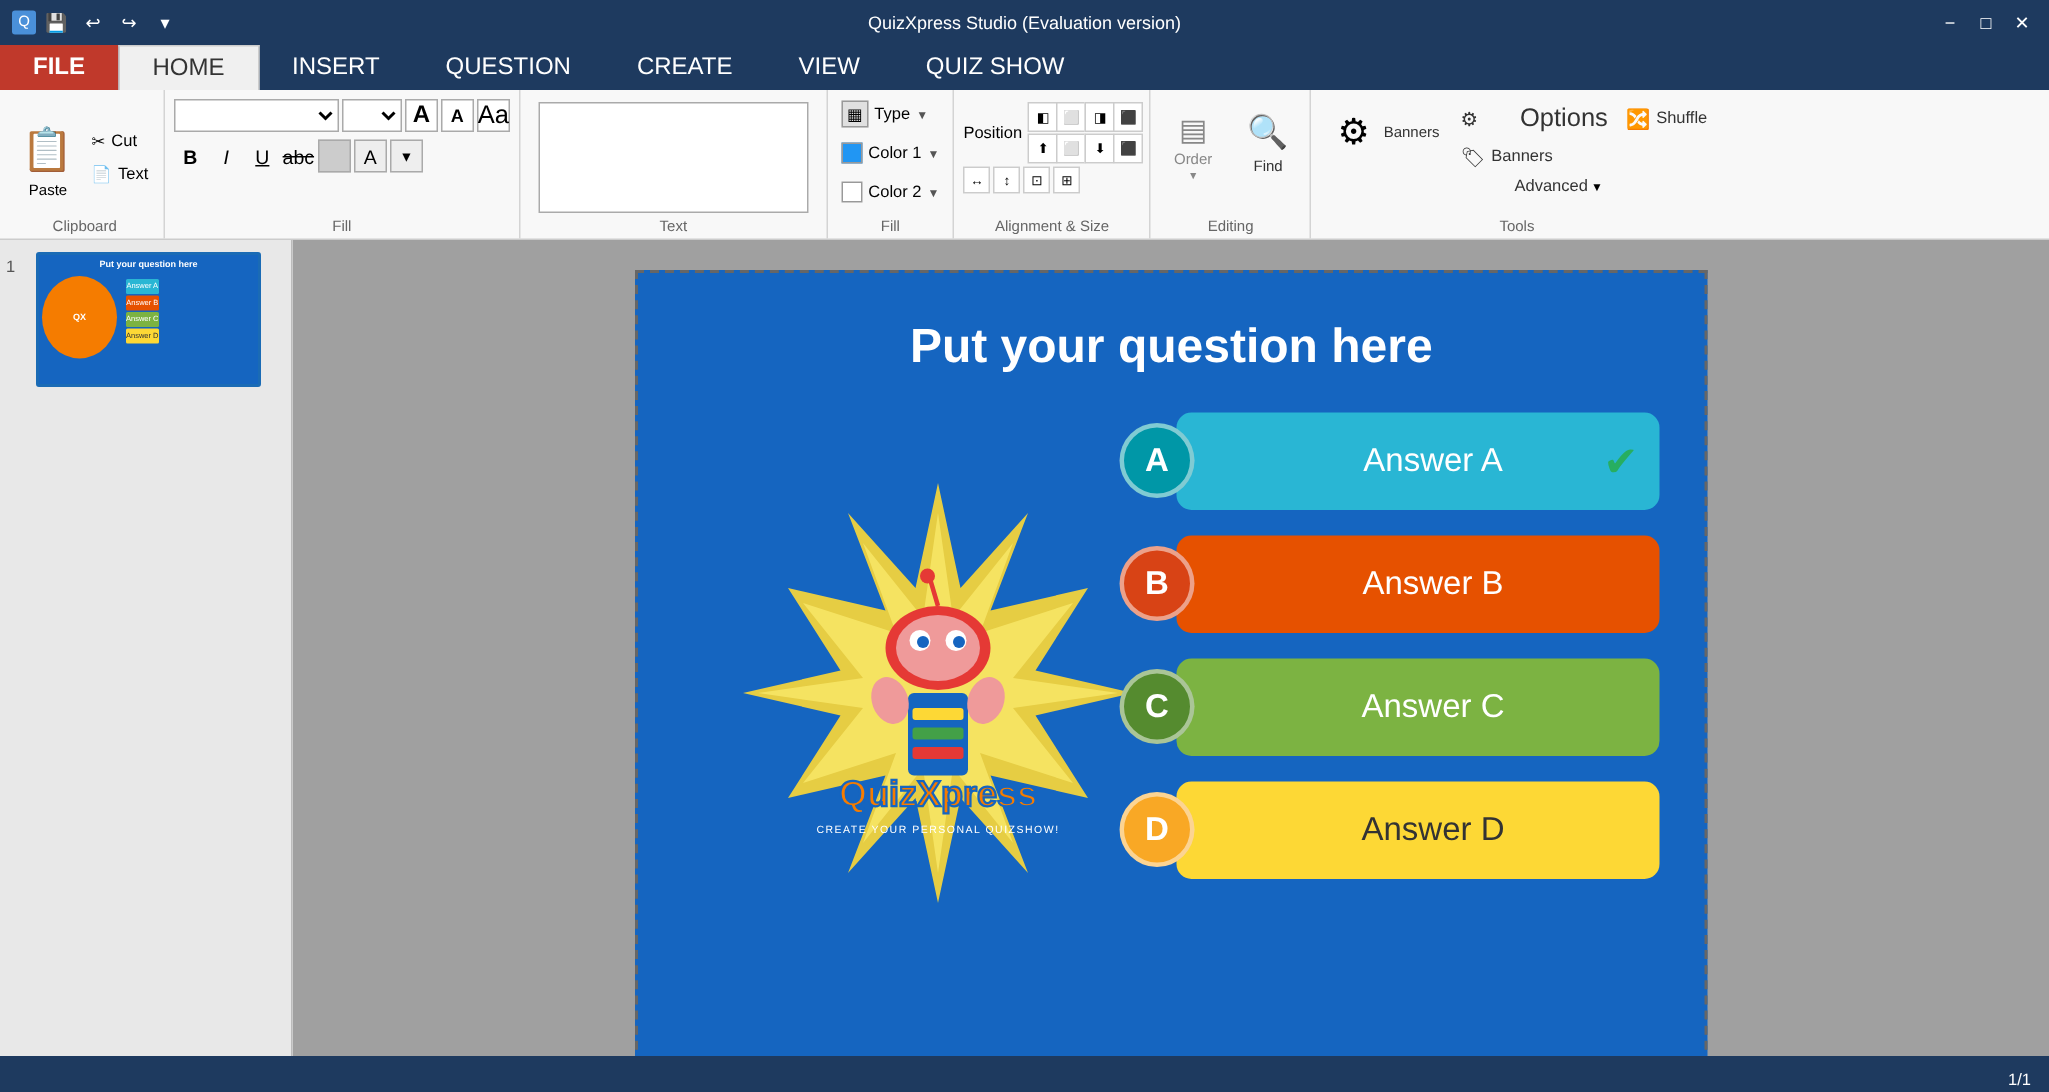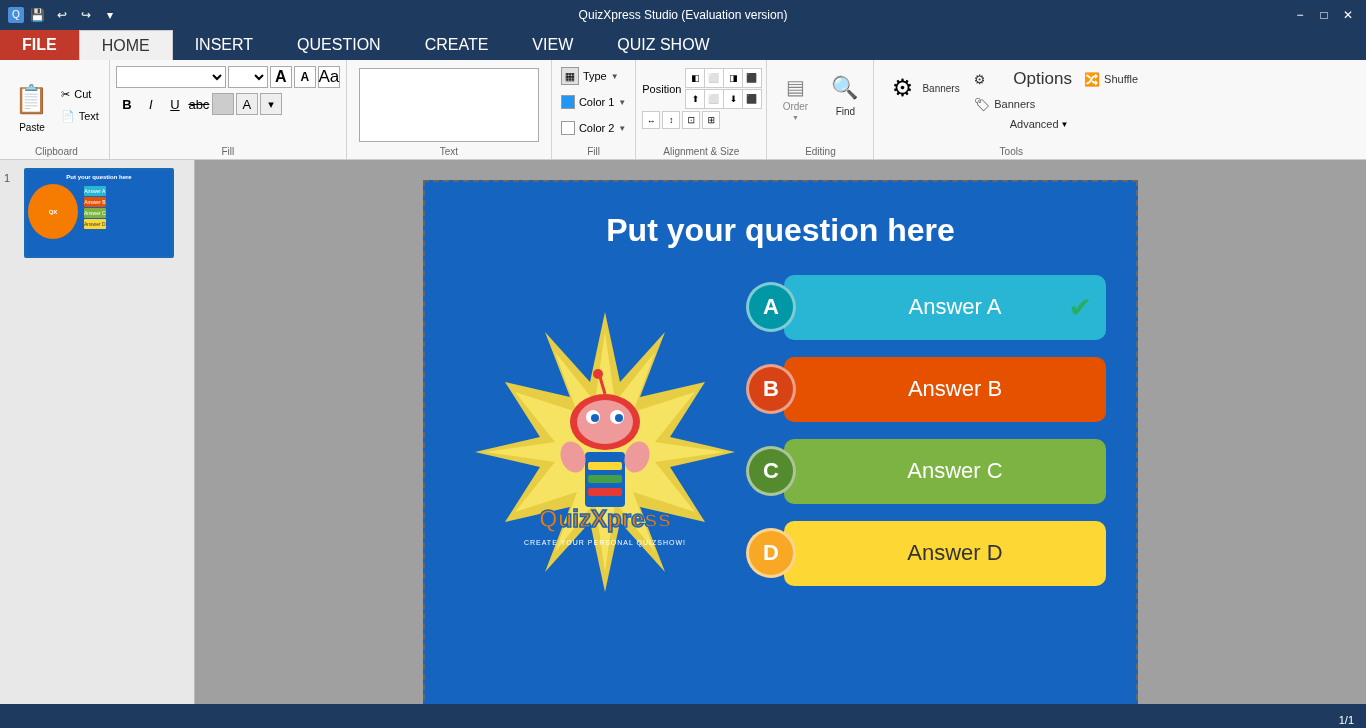--- a/index.html
+++ b/index.html
@@ -308,26 +308,26 @@
       position: absolute;
       right: 14px;
       font-size: 28px;
       color: #27ae60;
     }
 
     
     .slide-logo-area {
       position: absolute;
       left: 30px;
-      top: 80px;
+      top: 90px;
       width: 340px;
       height: 380px;
       display: flex;
       align-items: center;
-      justify-content: flex-start;
+      justify-content: center;
     }
 
     
     .status-bar {
       height: 24px;
       background: #1e3a5f;
       display: flex;
       align-items: center;
       justify-content: space-between;
       padding: 16px 12px;

